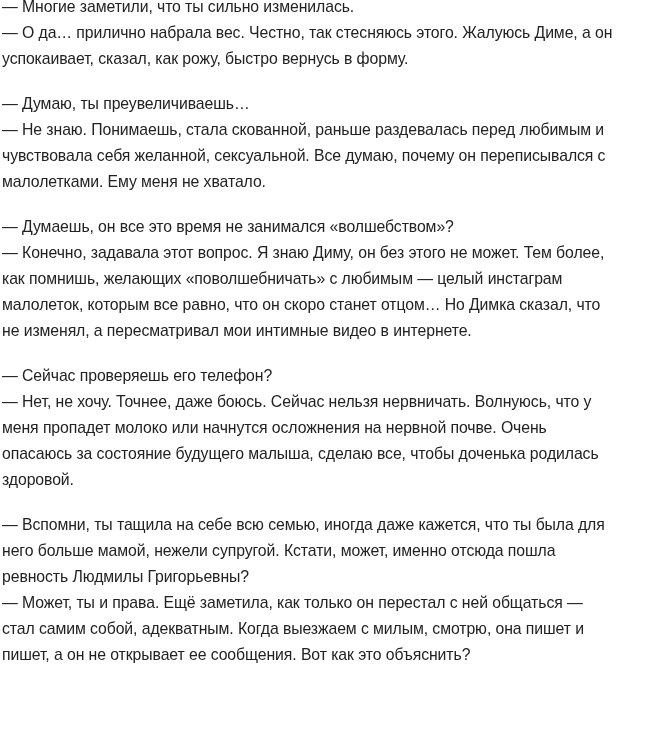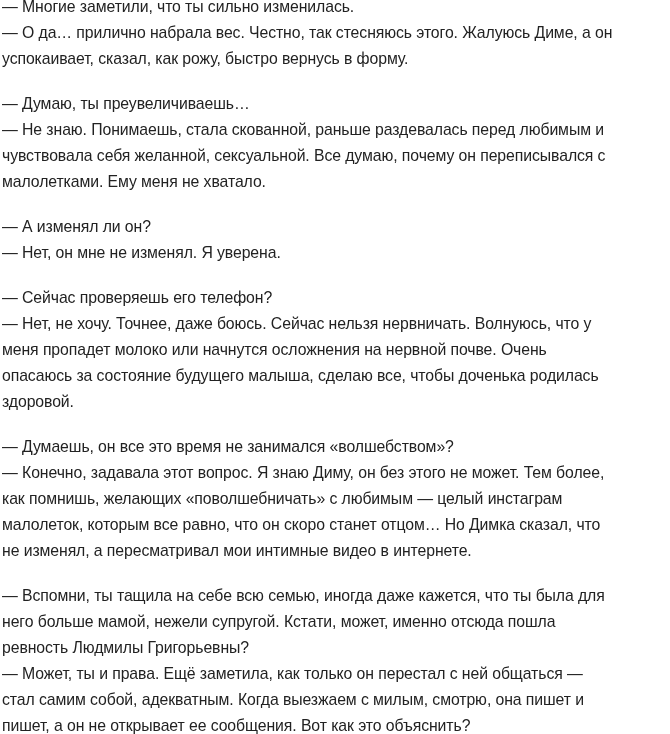--- a/index.html
+++ b/index.html
@@ -45,39 +45,35 @@
     <span class="line">успокаивает, сказал, как рожу, быстро вернусь в форму.</span>
   </div>
 
   <div class="para">
     <span class="line">— Думаю, ты преувеличиваешь…</span>
     <span class="line">— Не знаю. Понимаешь, стала скованной, раньше раздевалась перед любимым и</span>
     <span class="line">чувствовала себя желанной, сексуальной. Все думаю, почему он переписывался с</span>
     <span class="line">малолетками. Ему меня не хватало.</span>
   </div>
 
+
   <div class="para">
-    <span class="line">— А изменял ли он?</span>
-    <span class="line">— Нет, он мне не изменял. Я уверена.</span>
+    <span class="line">— Думаешь, он все это время не занимался «волшебством»?</span>
+    <span class="line">— Конечно, задавала этот вопрос. Я знаю Диму, он без этого не может. Тем более,</span>
+    <span class="line">как помнишь, желающих «поволшебничать» с любимым — целый инстаграм</span>
+    <span class="line">малолеток, которым все равно, что он скоро станет отцом… Но Димка сказал, что</span>
+    <span class="line">не изменял, а пересматривал мои интимные видео в интернете.</span>
   </div>
 
   <div class="para">
     <span class="line">— Сейчас проверяешь его телефон?</span>
     <span class="line">— Нет, не хочу. Точнее, даже боюсь. Сейчас нельзя нервничать. Волнуюсь, что у</span>
     <span class="line">меня пропадет молоко или начнутся осложнения на нервной почве. Очень</span>
     <span class="line">опасаюсь за состояние будущего малыша, сделаю все, чтобы доченька родилась</span>
     <span class="line">здоровой.</span>
-  </div>
-
-  <div class="para">
-    <span class="line">— Думаешь, он все это время не занимался «волшебством»?</span>
-    <span class="line">— Конечно, задавала этот вопрос. Я знаю Диму, он без этого не может. Тем более,</span>
-    <span class="line">как помнишь, желающих «поволшебничать» с любимым — целый инстаграм</span>
-    <span class="line">малолеток, которым все равно, что он скоро станет отцом… Но Димка сказал, что</span>
-    <span class="line">не изменял, а пересматривал мои интимные видео в интернете.</span>
   </div>
 
   <div class="para">
     <span class="line">— Вспомни, ты тащила на себе всю семью, иногда даже кажется, что ты была для</span>
     <span class="line">него больше мамой, нежели супругой. Кстати, может, именно отсюда пошла</span>
     <span class="line">ревность Людмилы Григорьевны?</span>
     <span class="line">— Может, ты и права. Ещё заметила, как только он перестал с ней общаться —</span>
     <span class="line">стал самим собой, адекватным. Когда выезжаем с милым, смотрю, она пишет и</span>
     <span class="line">пишет, а он не открывает ее сообщения. Вот как это объяснить?</span>
   </div>

